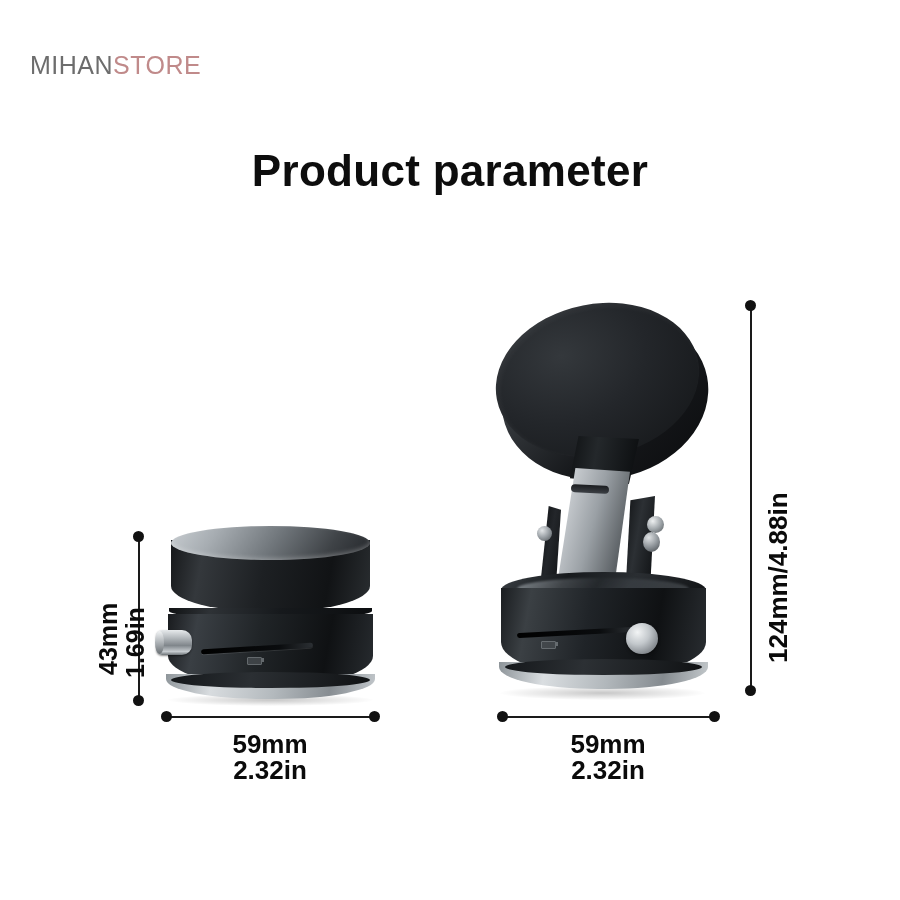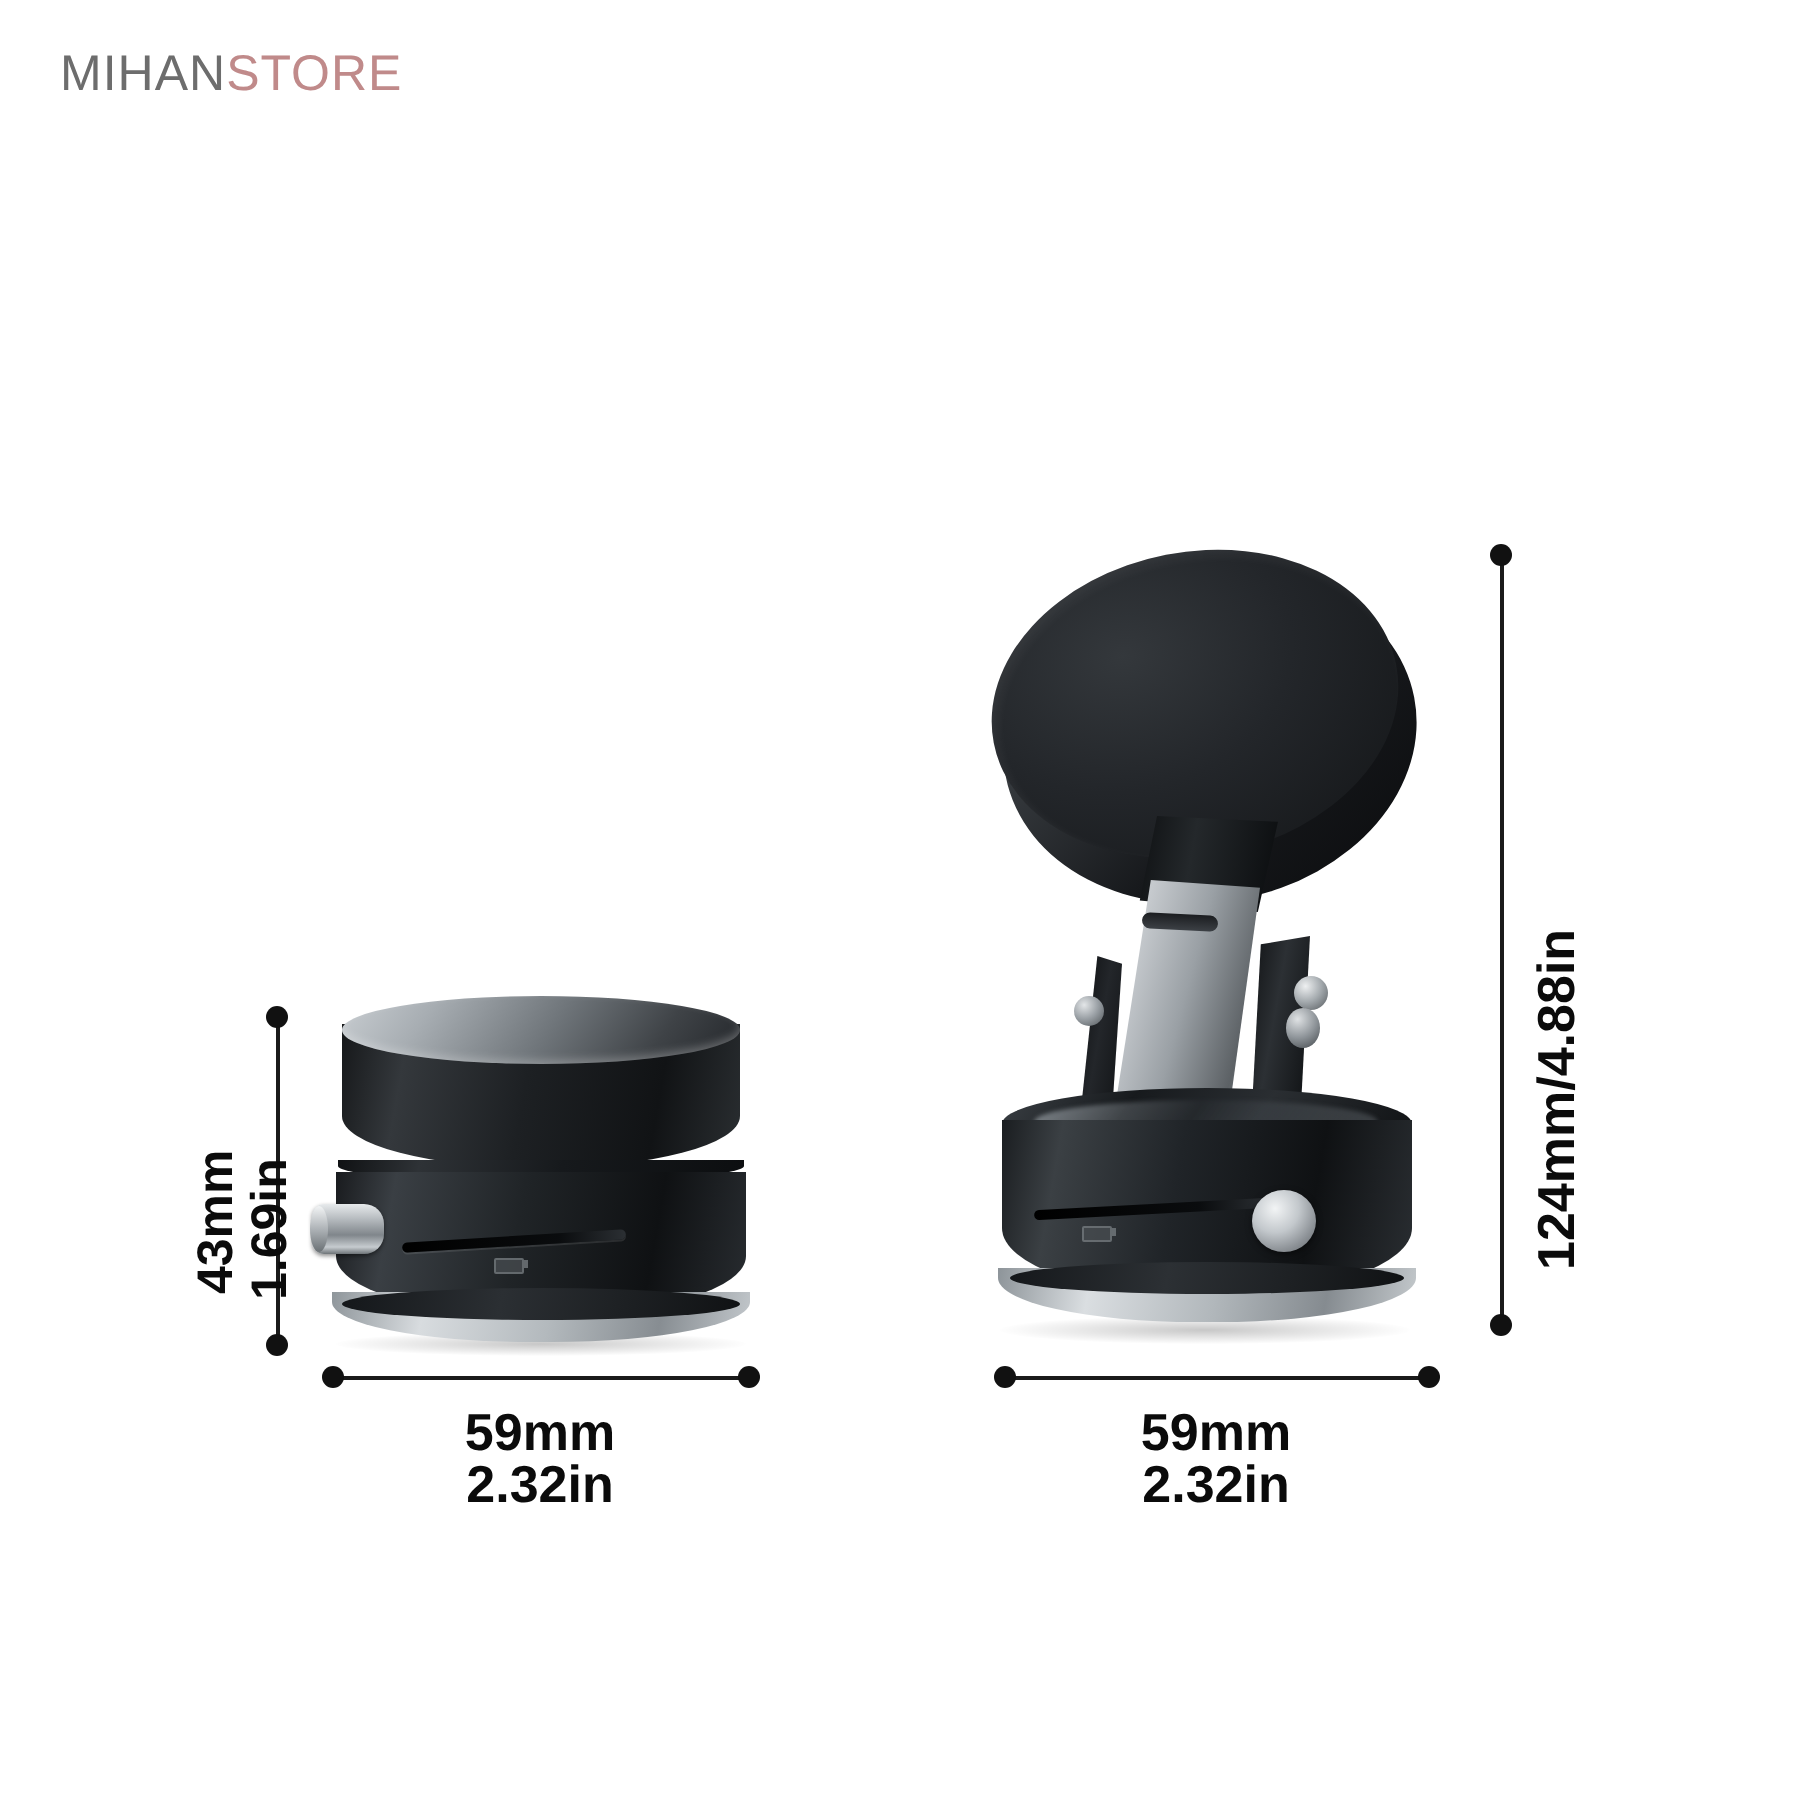--- a/index.html
+++ b/index.html
@@ -13,20 +13,21 @@
     font-family: "Liberation Sans", sans-serif;
     position: relative;
     overflow: hidden;
     -webkit-font-smoothing: antialiased;
   }
 
   .page {
     position: absolute;
     inset: 0;
     background: #ffffff;
+    margin-top: 28px;
   }
 
   
   .logo {
     position: absolute;
     left: 30px;
     top: 23px;
     font-size: 25px;
     font-weight: 400;
     letter-spacing: 0.5px;
@@ -436,20 +437,21 @@
 </style>
 </head>
 <body>
 
 <div class="page">
 
   <div class="logo">
     <span class="part-a">MIHAN</span><span class="part-b">STORE</span>
   </div>
 
+  <div class="page-title">Product parameter</div>
 
   <div class="shadow-left"></div>
 
   <div class="product-left">
     <div class="pl-top-body"></div>
     <div class="pl-top-face"></div>
     <div class="pl-seam"></div>
     <div class="pl-base"></div>
     <div class="pl-slot"></div>
     <div class="pl-glyph">

